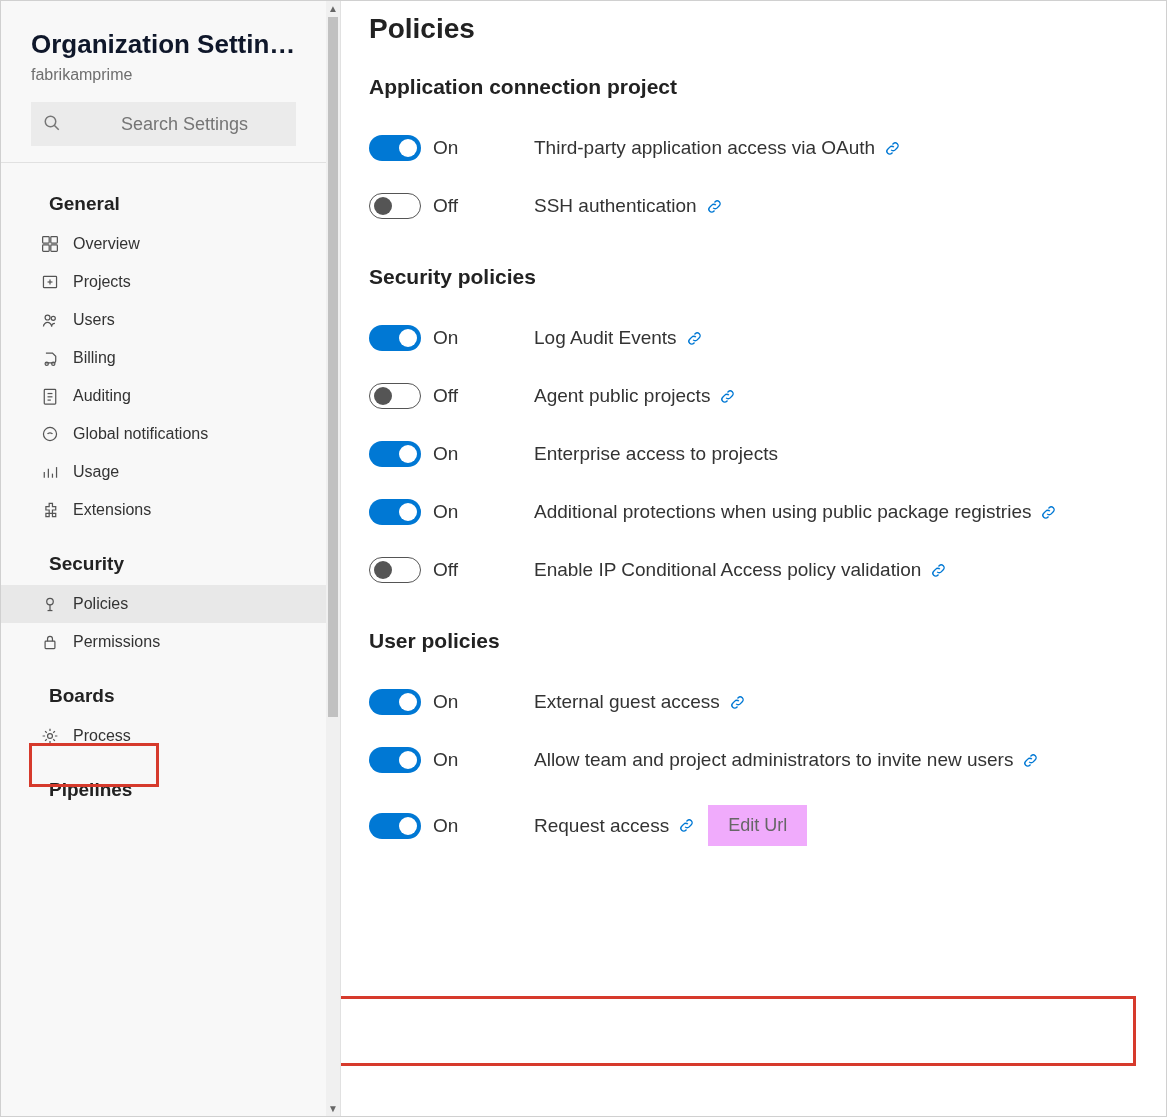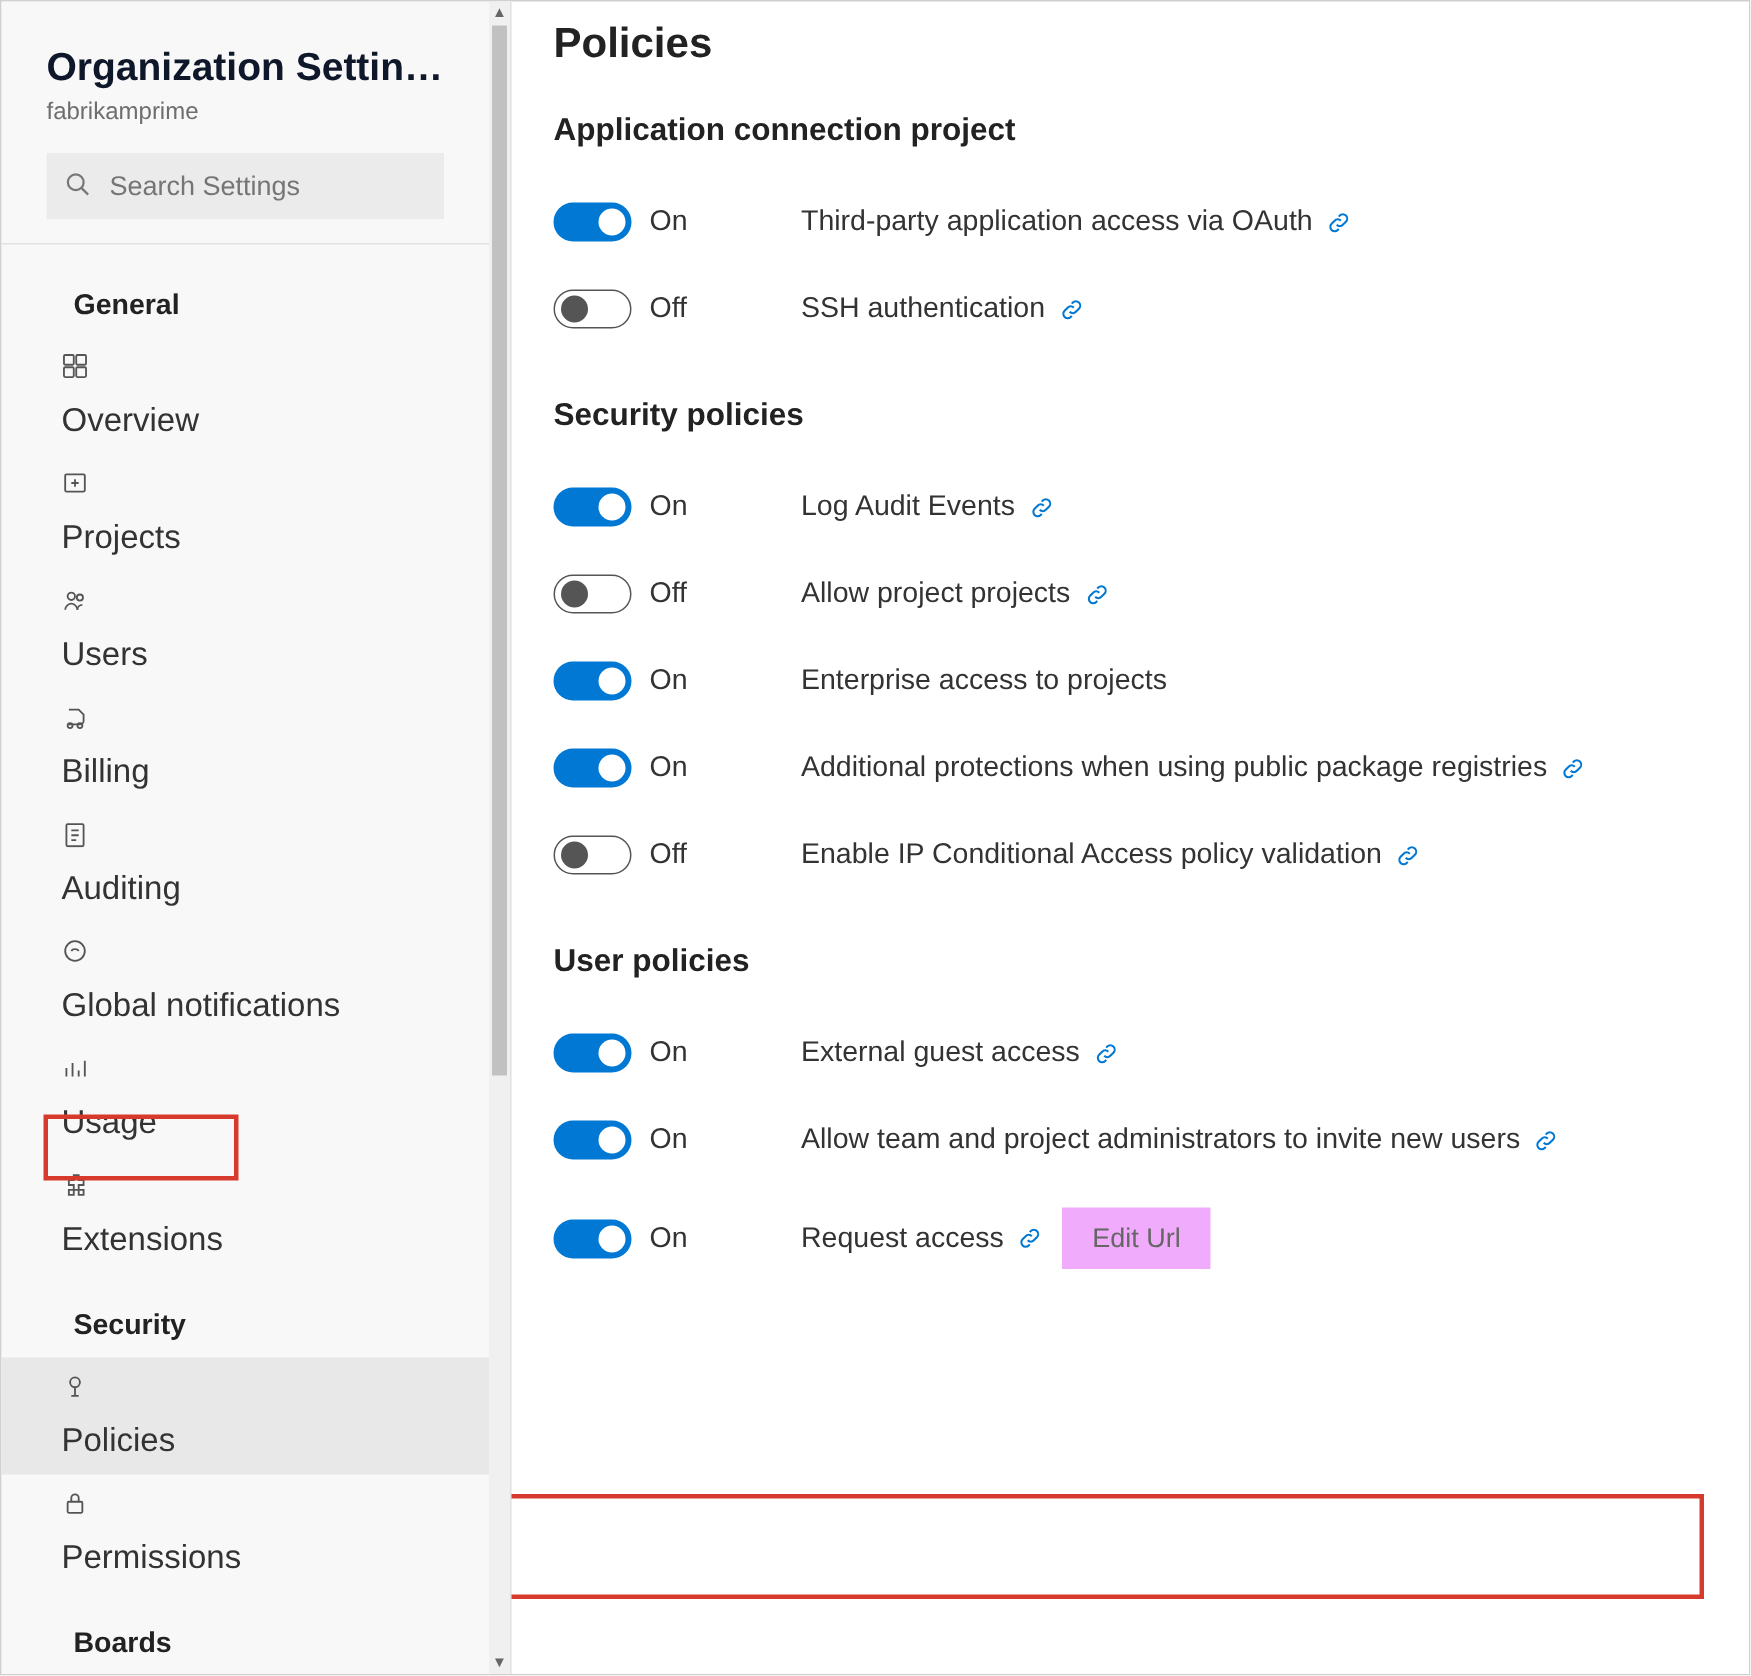--- a/index.html
+++ b/index.html
@@ -82,41 +82,41 @@
     gap: 10px;
   }
   .search-box svg { width: 18px; height: 18px; flex:0 0 auto; }
   .search-box input {
     border: none;
     background: transparent;
     font-size: 18px;
     color: #555;
     outline: none;
     width: 100%;
+    margin-left: 48px;
   }
   .divider {
     height: 1px;
     background: #e1e1e1;
     margin: 0 0 6px 0;
   }
   .nav-group-title {
     font-size: 19px;
     font-weight: 600;
     color: #222;
     padding: 24px 40px 10px 48px;
   }
   .nav-item {
     display: flex;
     align-items: flex-start;
     gap: 14px;
     padding: 10px 40px;
-    font-size: 22px;
+    font-size: 16px;
     color: #333;
     cursor: pointer;
-    flex-direction: column;
   }
   .nav-item.active {
     background: #e8e8e8;
   }
   .nav-item .ico {
     width: 18px;
     height: 18px;
     flex: 0 0 18px;
     display: flex;
     align-items: center;
@@ -377,21 +377,21 @@
             </svg>
           </span>
         </div>
         <div class="policy-row">
           <div class="toggle-cell">
             <div class="toggle off">
               <div class="knob"></div>
             </div>
             <span class="toggle-label">Off</span>
           </div>
-          <span class="policy-label">Allow project projects</span>
+          <span class="policy-label">Agent public projects</span>
           <span class="link-icon">
             <svg viewBox="0 0 22 22" fill="none" stroke-width="2">
               <use href="#ic-link"></use>
             </svg>
           </span>
         </div>
         <div class="policy-row">
           <div class="toggle-cell">
             <div class="toggle on">
               <div class="knob"></div>

